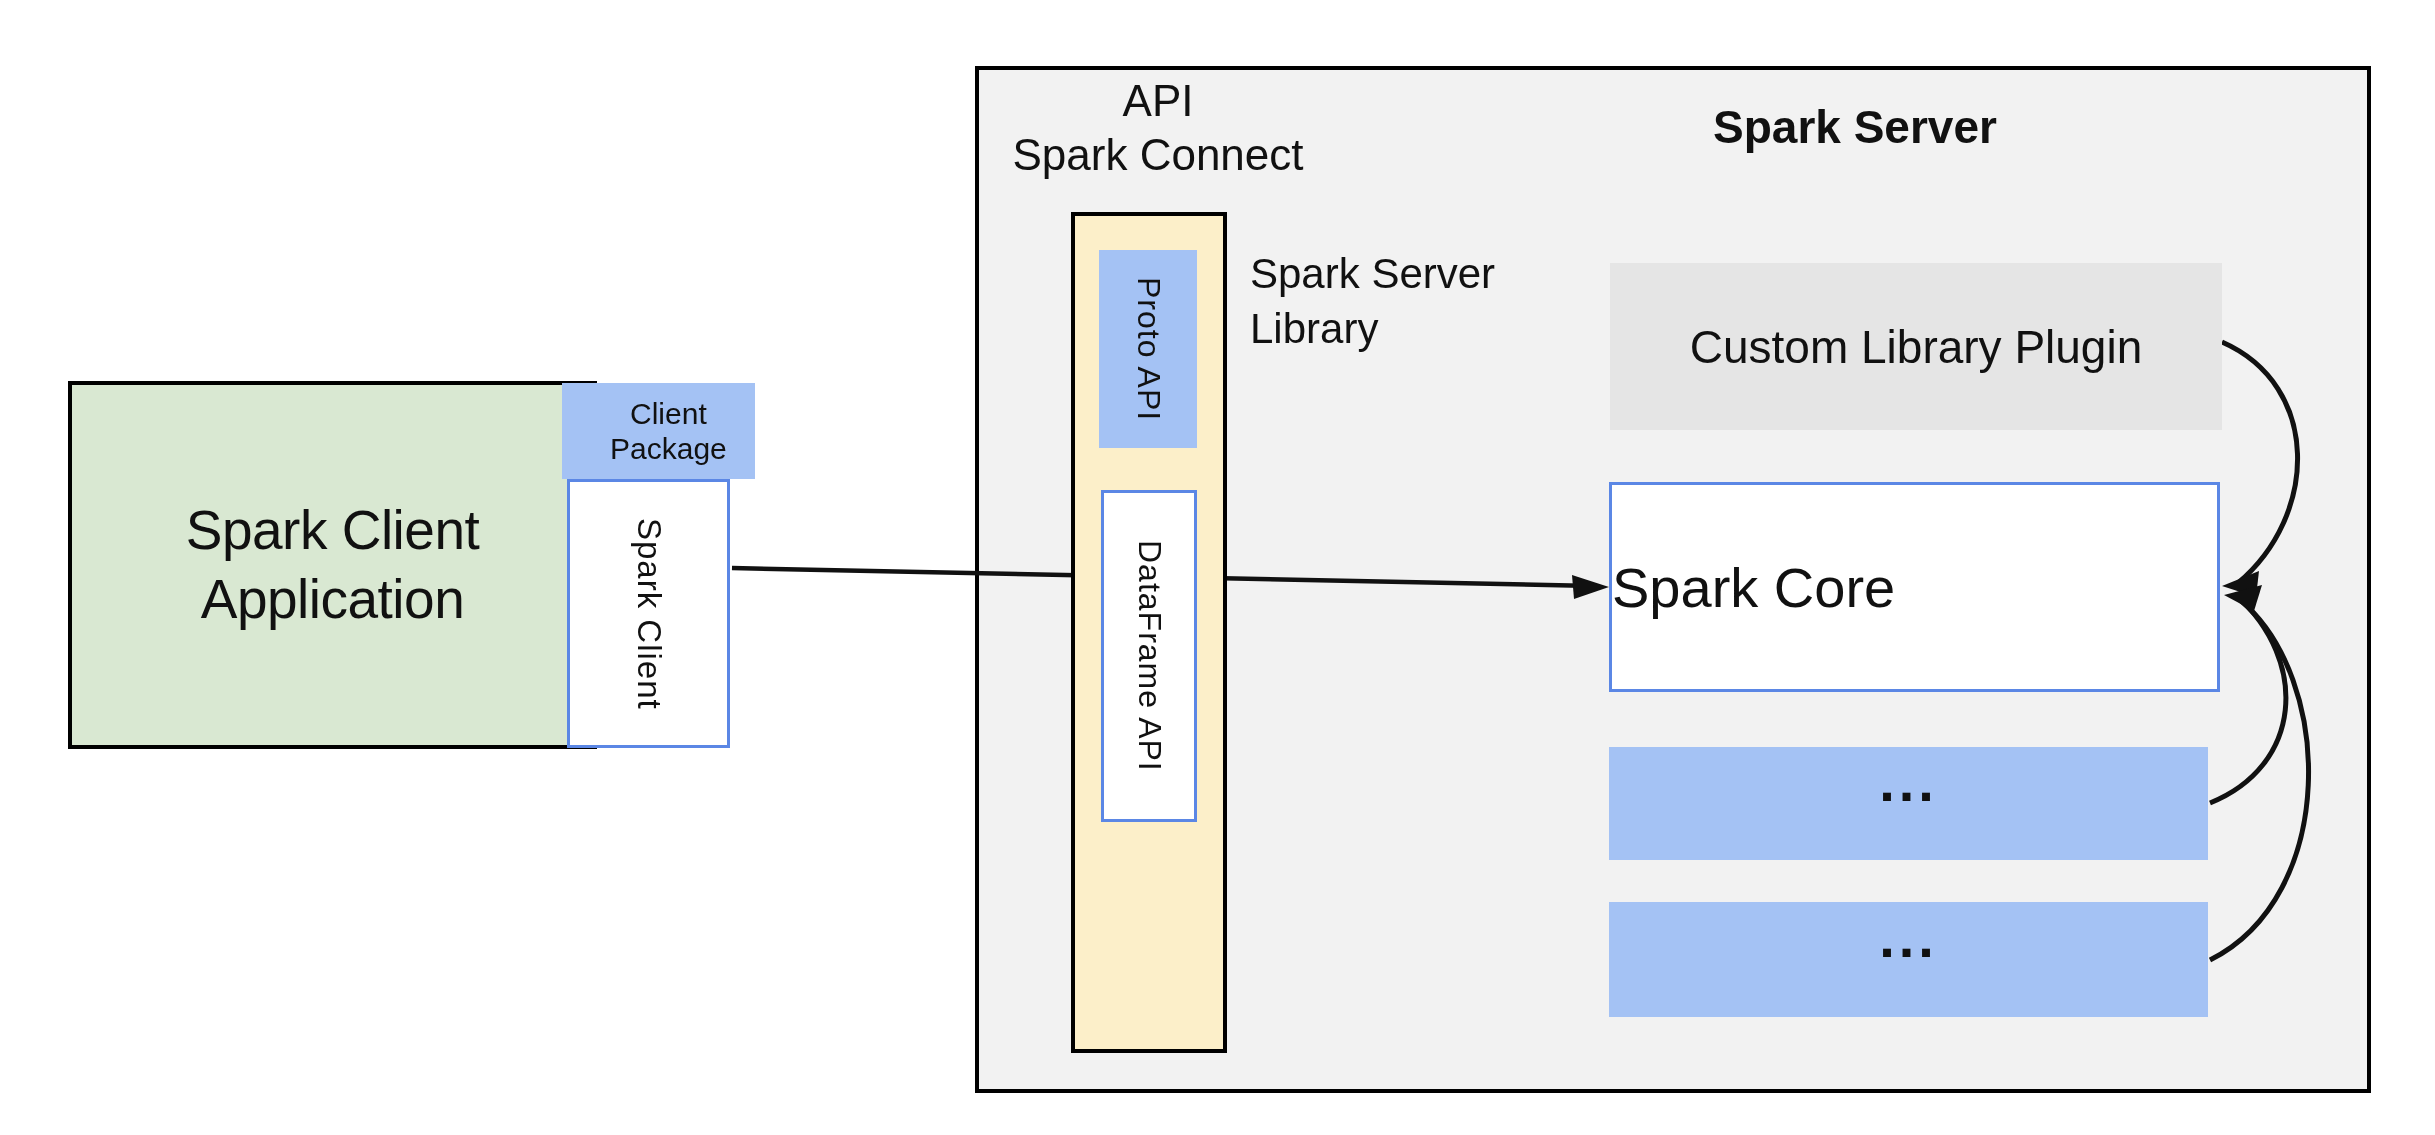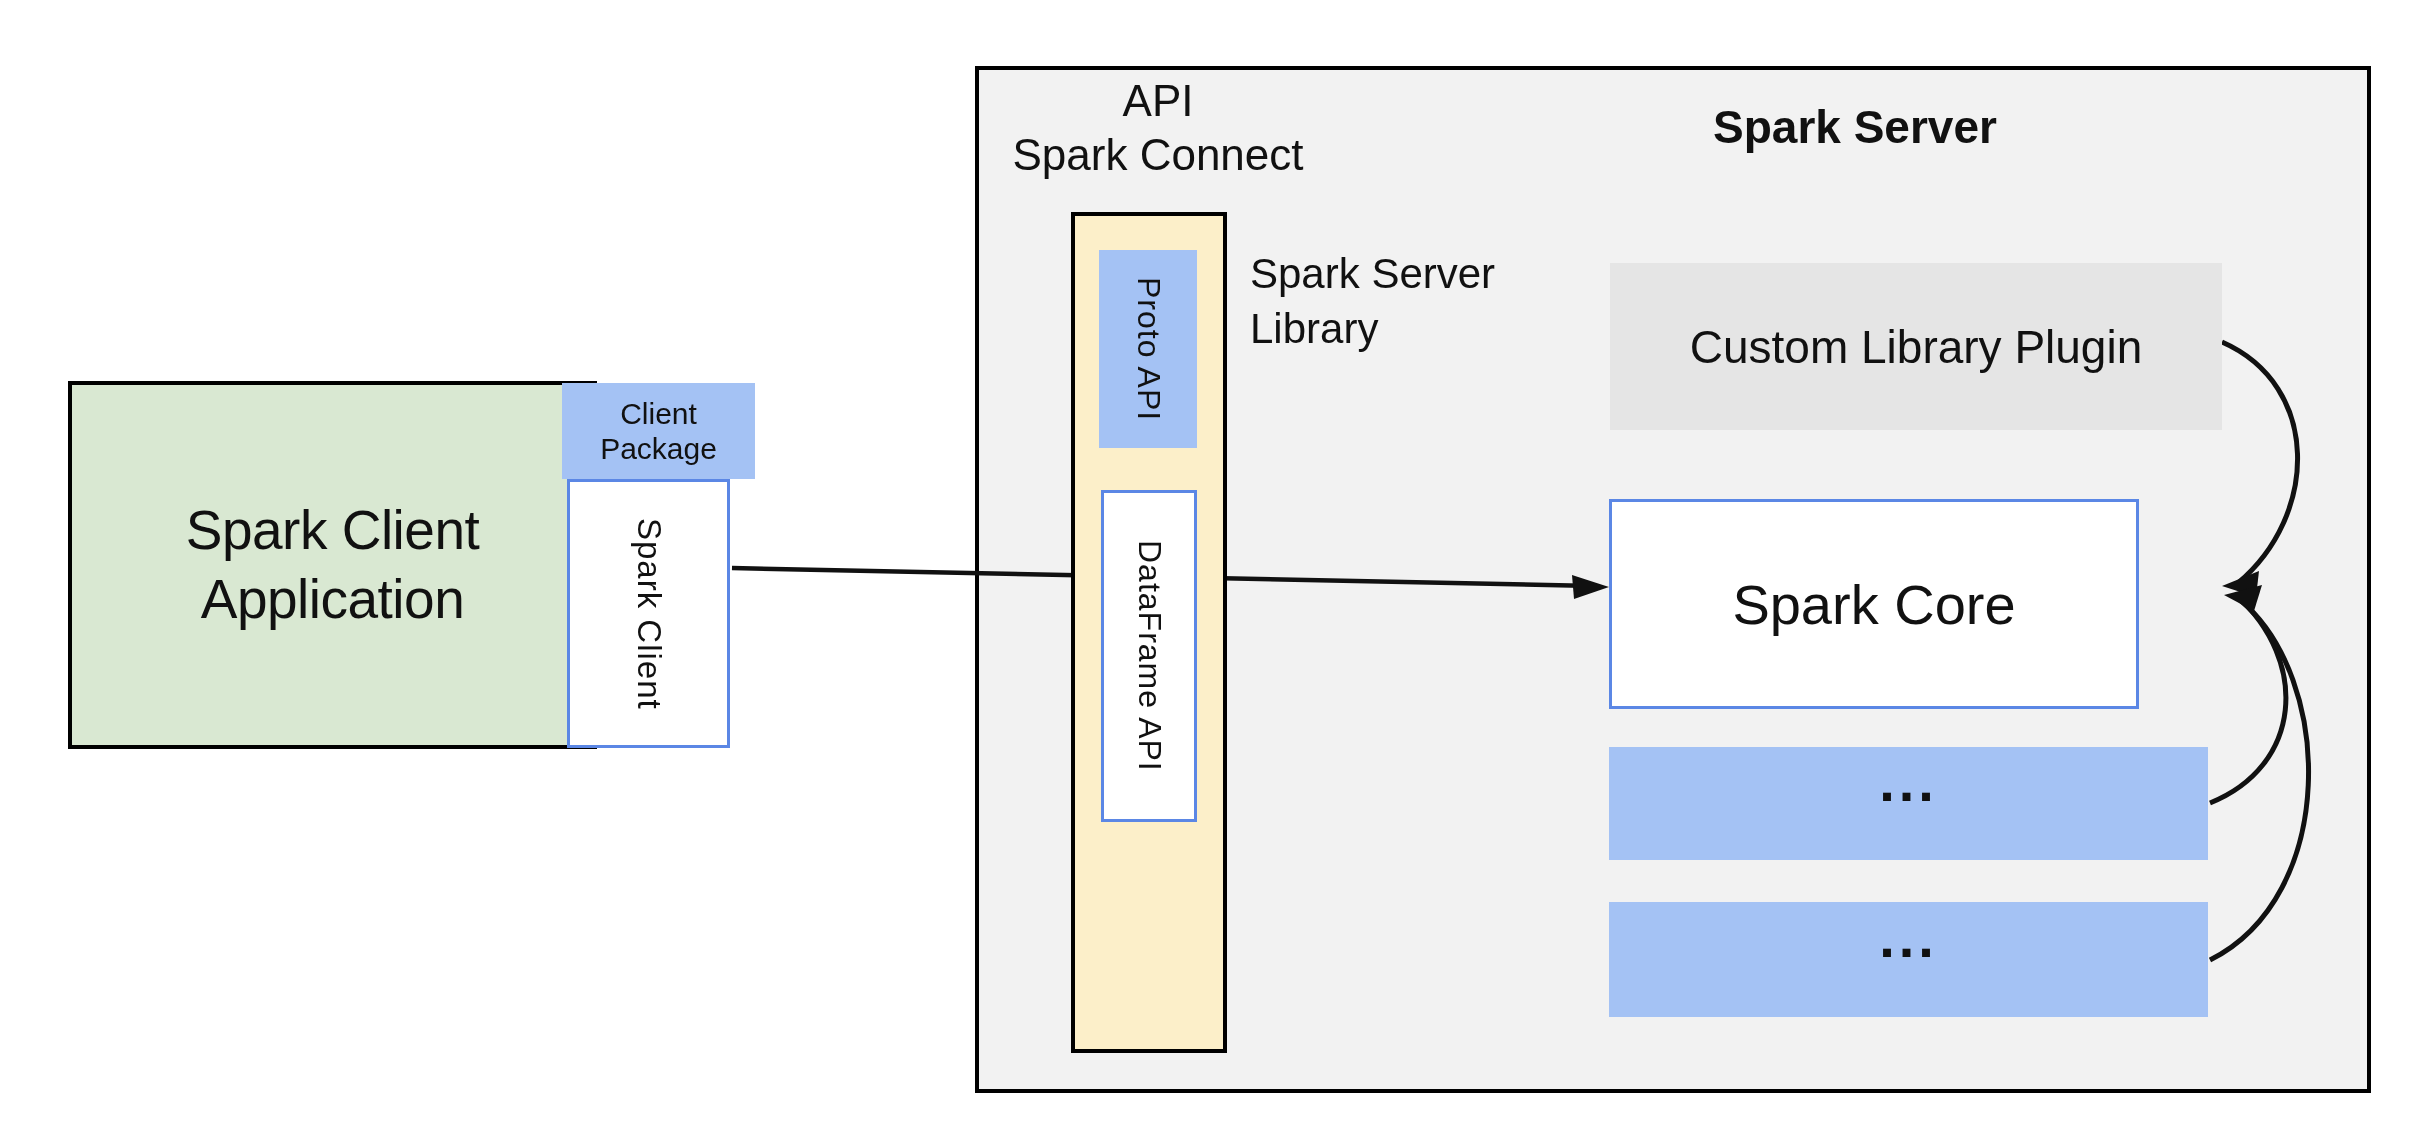--- a/index.html
+++ b/index.html
@@ -10,21 +10,21 @@
   .abs{position:absolute;box-sizing:border-box;}
   
   .green-box{
     left:68px;top:381px;width:529px;height:368px;
     background:#d9e8d2;border:4px solid #000;
     display:flex;align-items:center;justify-content:center;z-index:1;
   }
   .green-box .label{font-size:55px;line-height:1.25;text-align:center;letter-spacing:-0.5px;}
   .client-package{
     left:562px;top:383px;width:193px;height:96px;
-    background:#a4c2f4;display:flex;align-items:center;justify-content:center;z-index:2;
+    background:#a4c2f4;display:flex;align-items:center;justify-content:flex-start;z-index:2;padding-left:48px;
   }
   .client-package .label{font-size:30px;line-height:1.17;text-align:center;}
   .spark-client{
     left:567px;top:479px;width:163px;height:269px;
     background:#ffffff;border:3px solid #5b87e5;
     display:flex;align-items:center;justify-content:center;z-index:2;
   }
   .vtext{writing-mode:vertical-rl;font-size:33px;letter-spacing:1px;white-space:nowrap;}
   
   .gray-box{
@@ -58,23 +58,23 @@
     background:#ffffff;border:3px solid #5b87e5;
     display:flex;align-items:center;justify-content:center;z-index:4;
   }
   
   .plugin-box{
     left:1610px;top:263px;width:612px;height:167px;
     background:#e5e5e5;display:flex;align-items:center;justify-content:center;z-index:3;
   }
   .plugin-box .label{font-size:46px;}
   .core-box{
-    left:1609px;top:499px;width:530px;height:210px;
+    left:1609px;top:482px;width:611px;height:210px;
     background:#ffffff;border:3px solid #5b87e5;
-    display:flex;align-items:center;justify-content:center;z-index:3;
+    display:flex;align-items:center;z-index:3;
   }
   .core-box .label{font-size:56px;}
   .module-box{
     left:1609px;width:599px;height:113px;
     background:#a4c2f4;display:flex;align-items:center;justify-content:center;z-index:3;
   }
   .module-box .label{font-size:56px;font-weight:bold;letter-spacing:4px;transform:translateY(-34%);}
   .module-1{top:747px;}
   .module-2{top:902px;height:115px;}
   

